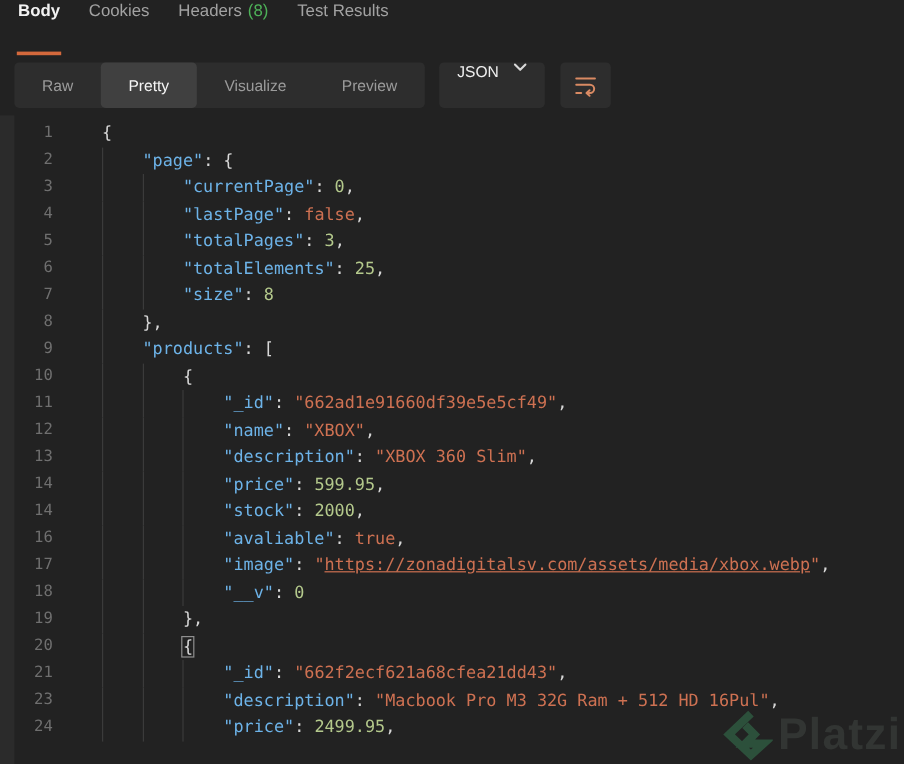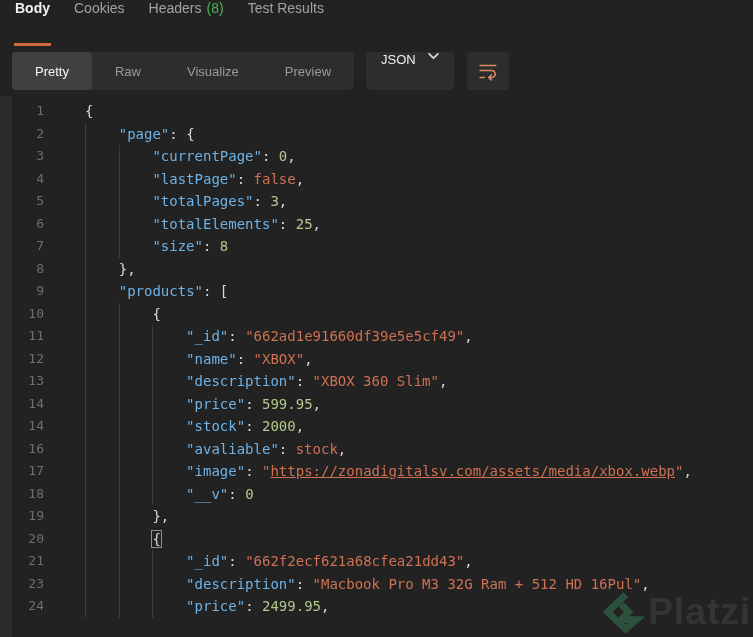--- a/index.html
+++ b/index.html
@@ -96,22 +96,22 @@
     <span>Headers</span>
     <span class="count">(8)</span>
   </div>
   <div class="tab">
     <span>Test Results</span>
   </div>
 </div>
 
 <div class="toolbar">
   <div class="seg-group">
+    <div class="seg">Raw</div>
     <div class="seg active">Pretty</div>
-    <div class="seg">Raw</div>
     <div class="seg">Visualize</div>
     <div class="seg">Preview</div>
   </div>
 
   <div class="dropdown">
     <span>JSON</span>
     <svg width="11" height="8" viewBox="0 0 10 7">
       <polyline points="1,1.5 5,5.5 9,1.5" fill="none" stroke="#d8d8d8" stroke-width="1.6" stroke-linecap="round" stroke-linejoin="round"></polyline>
     </svg>
   </div>
@@ -139,21 +139,21 @@
       <div class="code-row"><span class="ln">6</span><span class="cl"><span class="guide"></span><span class="guide"></span><span class="tk-key">"totalElements"</span><span class="tk-pun">: </span><span class="tk-num">25</span><span class="tk-pun">,</span></span></div>
       <div class="code-row"><span class="ln">7</span><span class="cl"><span class="guide"></span><span class="guide"></span><span class="tk-key">"size"</span><span class="tk-pun">: </span><span class="tk-num">8</span></span></div>
       <div class="code-row"><span class="ln">8</span><span class="cl"><span class="guide"></span><span class="tk-pun">},</span></span></div>
       <div class="code-row"><span class="ln">9</span><span class="cl"><span class="guide"></span><span class="tk-key">"products"</span><span class="tk-pun">: [</span></span></div>
       <div class="code-row"><span class="ln">10</span><span class="cl"><span class="guide"></span><span class="guide"></span><span class="tk-pun">{</span></span></div>
       <div class="code-row"><span class="ln">11</span><span class="cl"><span class="guide"></span><span class="guide"></span><span class="guide"></span><span class="tk-key">"_id"</span><span class="tk-pun">: </span><span class="tk-str">"662ad1e91660df39e5e5cf49"</span><span class="tk-pun">,</span></span></div>
       <div class="code-row"><span class="ln">12</span><span class="cl"><span class="guide"></span><span class="guide"></span><span class="guide"></span><span class="tk-key">"name"</span><span class="tk-pun">: </span><span class="tk-str">"XBOX"</span><span class="tk-pun">,</span></span></div>
       <div class="code-row"><span class="ln">13</span><span class="cl"><span class="guide"></span><span class="guide"></span><span class="guide"></span><span class="tk-key">"description"</span><span class="tk-pun">: </span><span class="tk-str">"XBOX 360 Slim"</span><span class="tk-pun">,</span></span></div>
       <div class="code-row"><span class="ln">14</span><span class="cl"><span class="guide"></span><span class="guide"></span><span class="guide"></span><span class="tk-key">"price"</span><span class="tk-pun">: </span><span class="tk-num">599.95</span><span class="tk-pun">,</span></span></div>
       <div class="code-row"><span class="ln">14</span><span class="cl"><span class="guide"></span><span class="guide"></span><span class="guide"></span><span class="tk-key">"stock"</span><span class="tk-pun">: </span><span class="tk-num">2000</span><span class="tk-pun">,</span></span></div>
-      <div class="code-row"><span class="ln">16</span><span class="cl"><span class="guide"></span><span class="guide"></span><span class="guide"></span><span class="tk-key">"avaliable"</span><span class="tk-pun">: </span><span class="tk-boo">stock</span><span class="tk-pun">,</span></span></div>
+      <div class="code-row"><span class="ln">16</span><span class="cl"><span class="guide"></span><span class="guide"></span><span class="guide"></span><span class="tk-key">"avaliable"</span><span class="tk-pun">: </span><span class="tk-boo">true</span><span class="tk-pun">,</span></span></div>
       <div class="code-row"><span class="ln">17</span><span class="cl"><span class="guide"></span><span class="guide"></span><span class="guide"></span><span class="tk-key">"image"</span><span class="tk-pun">: </span><span class="tk-str">"</span><span class="tk-url">https://zonadigitalsv.com/assets/media/xbox.webp</span><span class="tk-str">"</span><span class="tk-pun">,</span></span></div>
       <div class="code-row"><span class="ln">18</span><span class="cl"><span class="guide"></span><span class="guide"></span><span class="guide"></span><span class="tk-key">"__v"</span><span class="tk-pun">: </span><span class="tk-num">0</span></span></div>
       <div class="code-row"><span class="ln">19</span><span class="cl"><span class="guide"></span><span class="guide"></span><span class="tk-pun">},</span></span></div>
       <div class="code-row"><span class="ln">20</span><span class="cl"><span class="guide"></span><span class="guide"></span><span class="tk-mat">{</span></span></div>
       <div class="code-row"><span class="ln">21</span><span class="cl"><span class="guide"></span><span class="guide"></span><span class="guide"></span><span class="tk-key">"_id"</span><span class="tk-pun">: </span><span class="tk-str">"662f2ecf621a68cfea21dd43"</span><span class="tk-pun">,</span></span></div>
       <div class="code-row"><span class="ln">23</span><span class="cl"><span class="guide"></span><span class="guide"></span><span class="guide"></span><span class="tk-key">"description"</span><span class="tk-pun">: </span><span class="tk-str">"Macbook Pro M3 32G Ram + 512 HD 16Pul"</span><span class="tk-pun">,</span></span></div>
       <div class="code-row"><span class="ln">24</span><span class="cl"><span class="guide"></span><span class="guide"></span><span class="guide"></span><span class="tk-key">"price"</span><span class="tk-pun">: </span><span class="tk-num">2499.95</span><span class="tk-pun">,</span></span></div>
     </div>
 </div>
 

